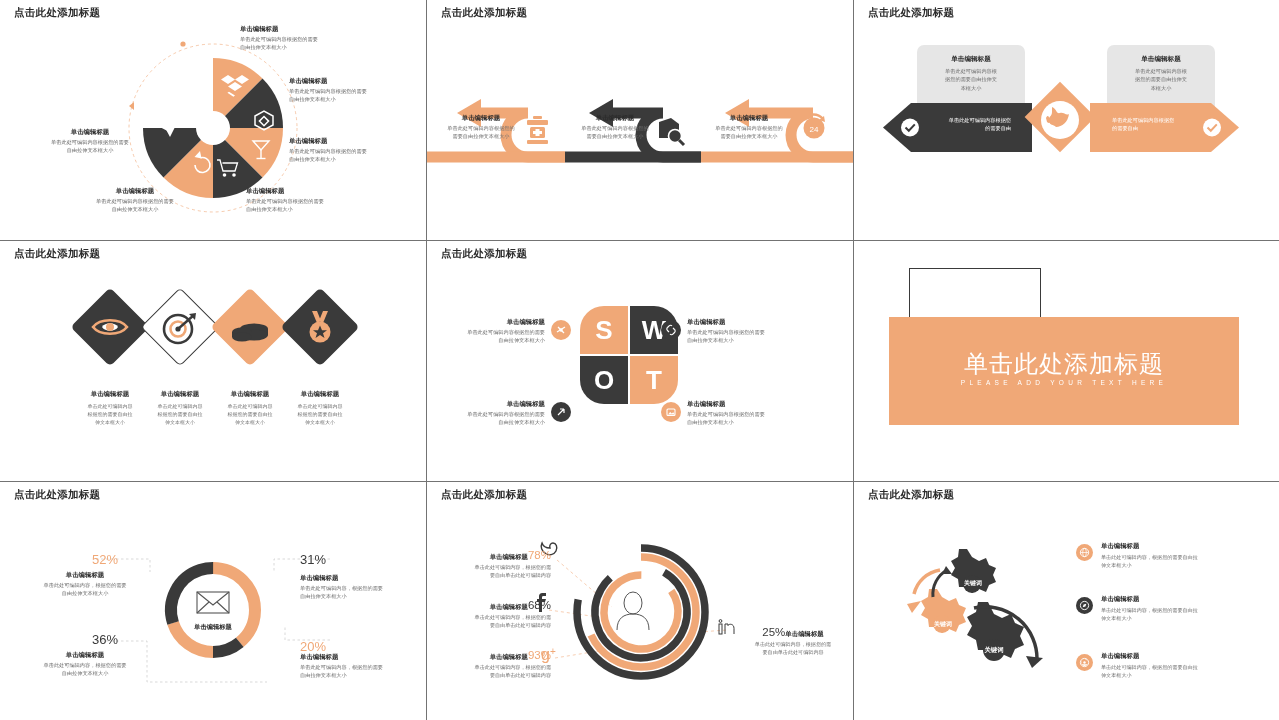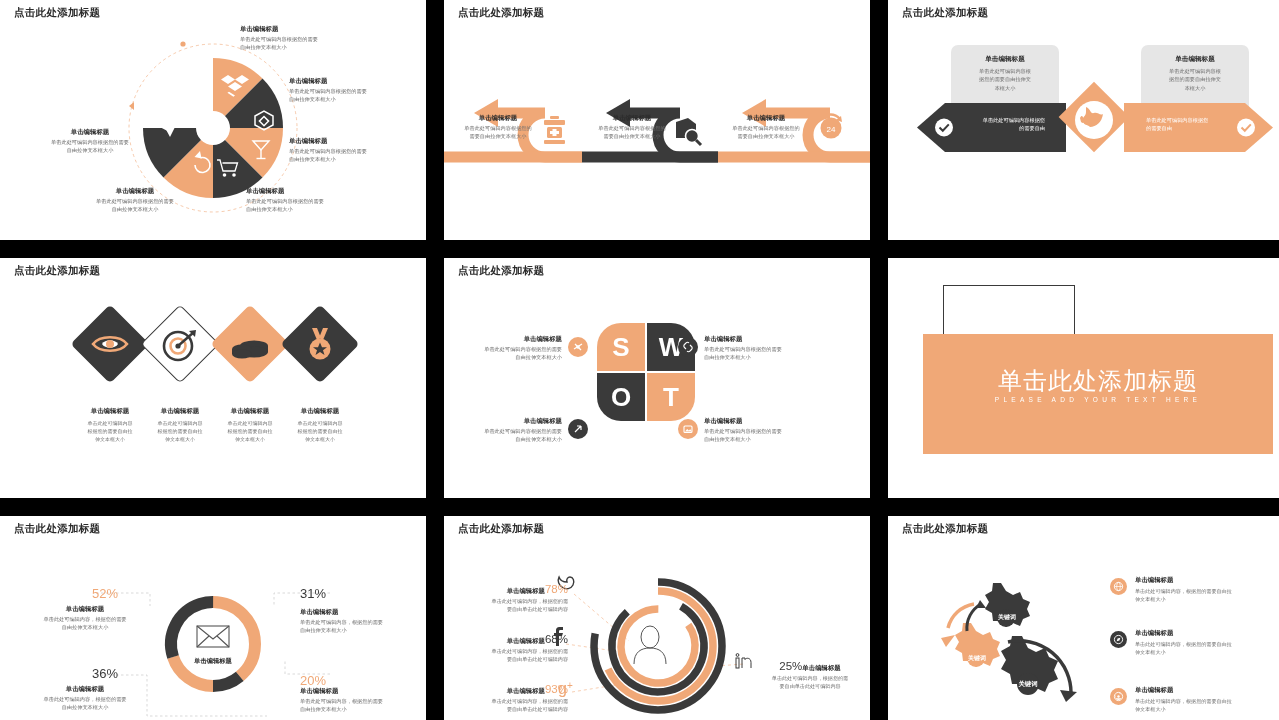--- a/index.html
+++ b/index.html
@@ -9,22 +9,22 @@
     background: #ffffff;
     font-family: "Liberation Sans", "DejaVu Sans", sans-serif;
     overflow: hidden;
   }
   .grid {
     position: relative;
     width: 1279px; height: 720px;
     display: grid;
     grid-template-columns: 426px 426px 427px;
     grid-template-rows: 240px 240px 240px;
-    background: #000000;
-    gap: 18px;
+    background: #737373;
+    gap: 1px;
   }
   .slide {
     position: relative;
     background: #ffffff;
     overflow: hidden;
   }
   .slide-title {
     position: absolute;
     left: 14px; top: 6px;
     font-size: 10.5px;
@@ -52,21 +52,21 @@
   .dia-out { background:#fff; border:1.2px solid #3a3a3a; border-radius:5px;}
   .dia-dark, .dia-orange { border-radius:5px; }
   .dia-cap { position:absolute; width:86px; text-align:center; font-size:5px; color:#6f6f6f; line-height:1.6;}
   .dia-cap b { display:block; font-size:6.4px; color:#2b2b2b; margin-bottom:2.5px; }
   
   .petal { position:absolute; width:48px; height:48px; display:flex; align-items:center; justify-content:center;
            color:#fff; font-size:26px; font-weight:bold; font-family:"Liberation Sans", sans-serif; }
   .bul { position:absolute; width:20px; height:20px; border-radius:50%; display:flex; align-items:center; justify-content:center; }
   
   .pt-frame { position:absolute; left:55px; top:27px; width:132px; height:153px; border:1.6px solid #3a3a3a; }
-  .pt-band { position:absolute; left:35px; top:76px; width:350px; height:120px; background:#F0A877; }
+  .pt-band { position:absolute; left:35px; top:76px; width:350px; height:108px; background:#F0A877; }
   .pt-band h1 { margin:0; position:absolute; left:0; right:0; top:31px; text-align:center;
       color:#fff; font-size:24px; font-weight:300; letter-spacing:1px;}
   .pt-band h2 { margin:0; position:absolute; left:0; right:0; top:62px; text-align:center;
       color:#fff; font-size:6.5px; font-weight:400; letter-spacing:4.3px;}
   .pt-label { position:absolute; left:67px; top:89px; font-size:11px; color:#333; font-weight:400; }
   .pt-underline { position:absolute; left:66px; top:106px; width:64px; height:1.4px; background:#555; }
   
   .pct { position:absolute; font-size:13px; font-weight:400; }
   .pct.dark { color:#3a3a3a; }
   .pct.or { color:#F0A877; }

